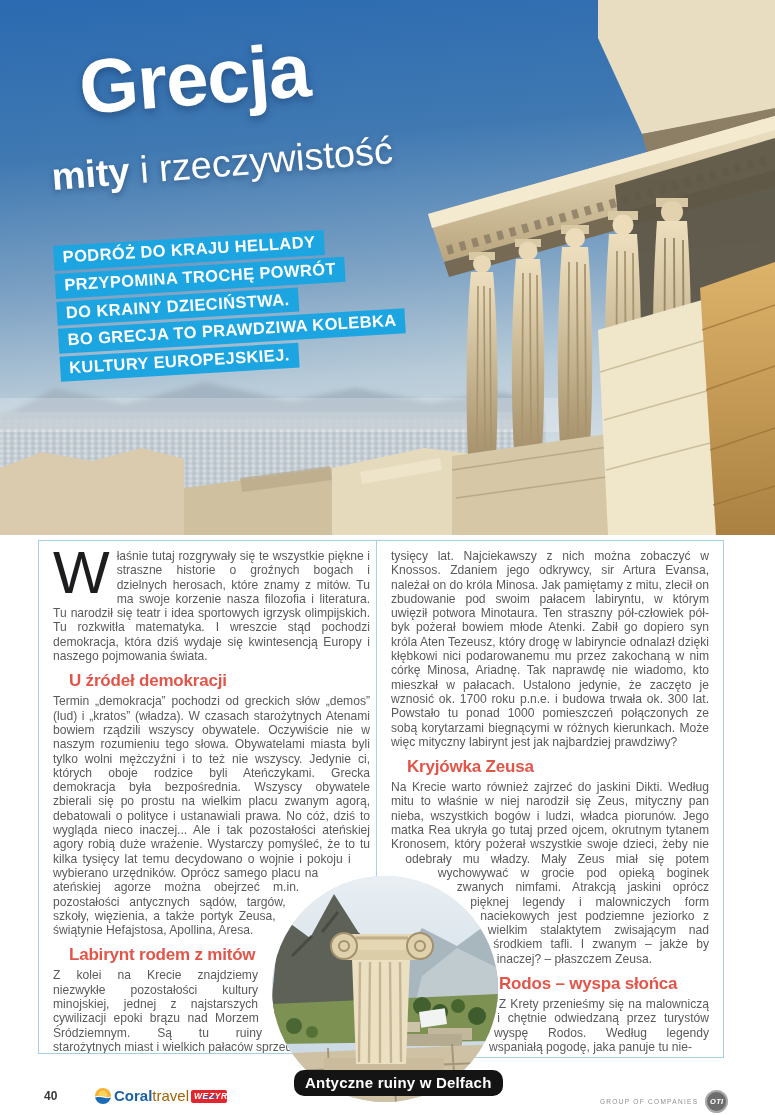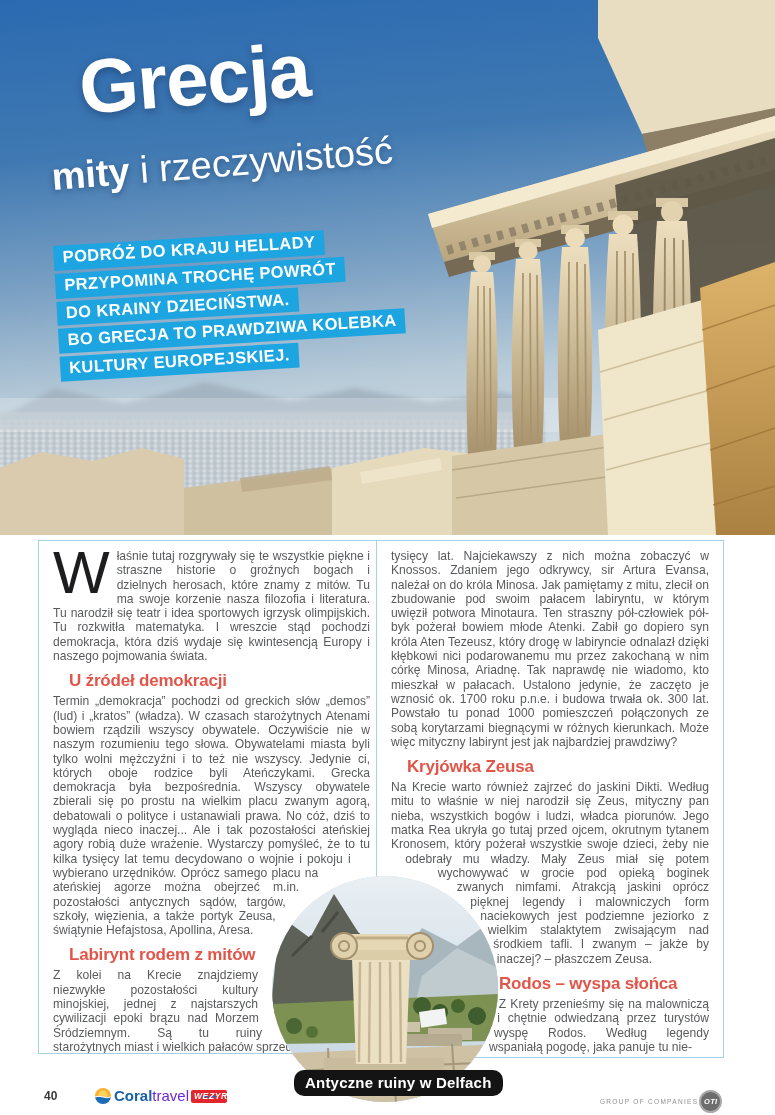--- a/index.html
+++ b/index.html
@@ -58,28 +58,28 @@
   .photo-caption {
     position:absolute; left:294px; top:1070px; z-index:6;
     background:#141414; color:#ffffff; font-weight:700; font-size:15px;
     padding:4px 11px 5px; letter-spacing:.2px;border-radius:10px;
   }
   
   .page-num { position:absolute; left:44px; top:1089px; font-size:12px; font-weight:700; color:#3a3a3a; }
   .coral { position:absolute; left:95px; top:1088px; display:flex; align-items:center; gap:3px; }
   .coral .word { font-size:15px; line-height:16px; }
   .coral .c1 { color:#1b61a8; font-weight:700; }
-  .coral .c2 { color:#6d28d9; font-weight:400; }
+  .coral .c2 { color:#a16207; font-weight:400; }
   .wezyr { position:absolute; left:191px; top:1085px; width:36px; text-align:center; }
   .wezyr .mark { display:block; height:5px; }
   .wezyr .box {
     background:#e3262d; color:#fff; font-size:8.5px; font-weight:700; font-style:italic;
     letter-spacing:.6px; padding:1px 3px 2px; border-radius:2px; display:block;
   }
-  .oti-group { position:absolute; left:600px; top:1090px; display:flex; align-items:center; gap:1px; }
+  .oti-group { position:absolute; left:600px; top:1090px; display:flex; align-items:center; gap:7px; }
   .oti-text { font-size:6.5px; letter-spacing:1.3px; color:#8f8f8f; }
   .oti-circle {
     width:23px; height:23px; border-radius:50%; background:#6d6d6d;
     border:2px solid #a9a9a9; color:#fff; font-size:7.5px; font-weight:700; font-style:italic;
     display:flex; align-items:center; justify-content:center; letter-spacing:.3px;
   }
 </style>
 </head>
 <body>
 

